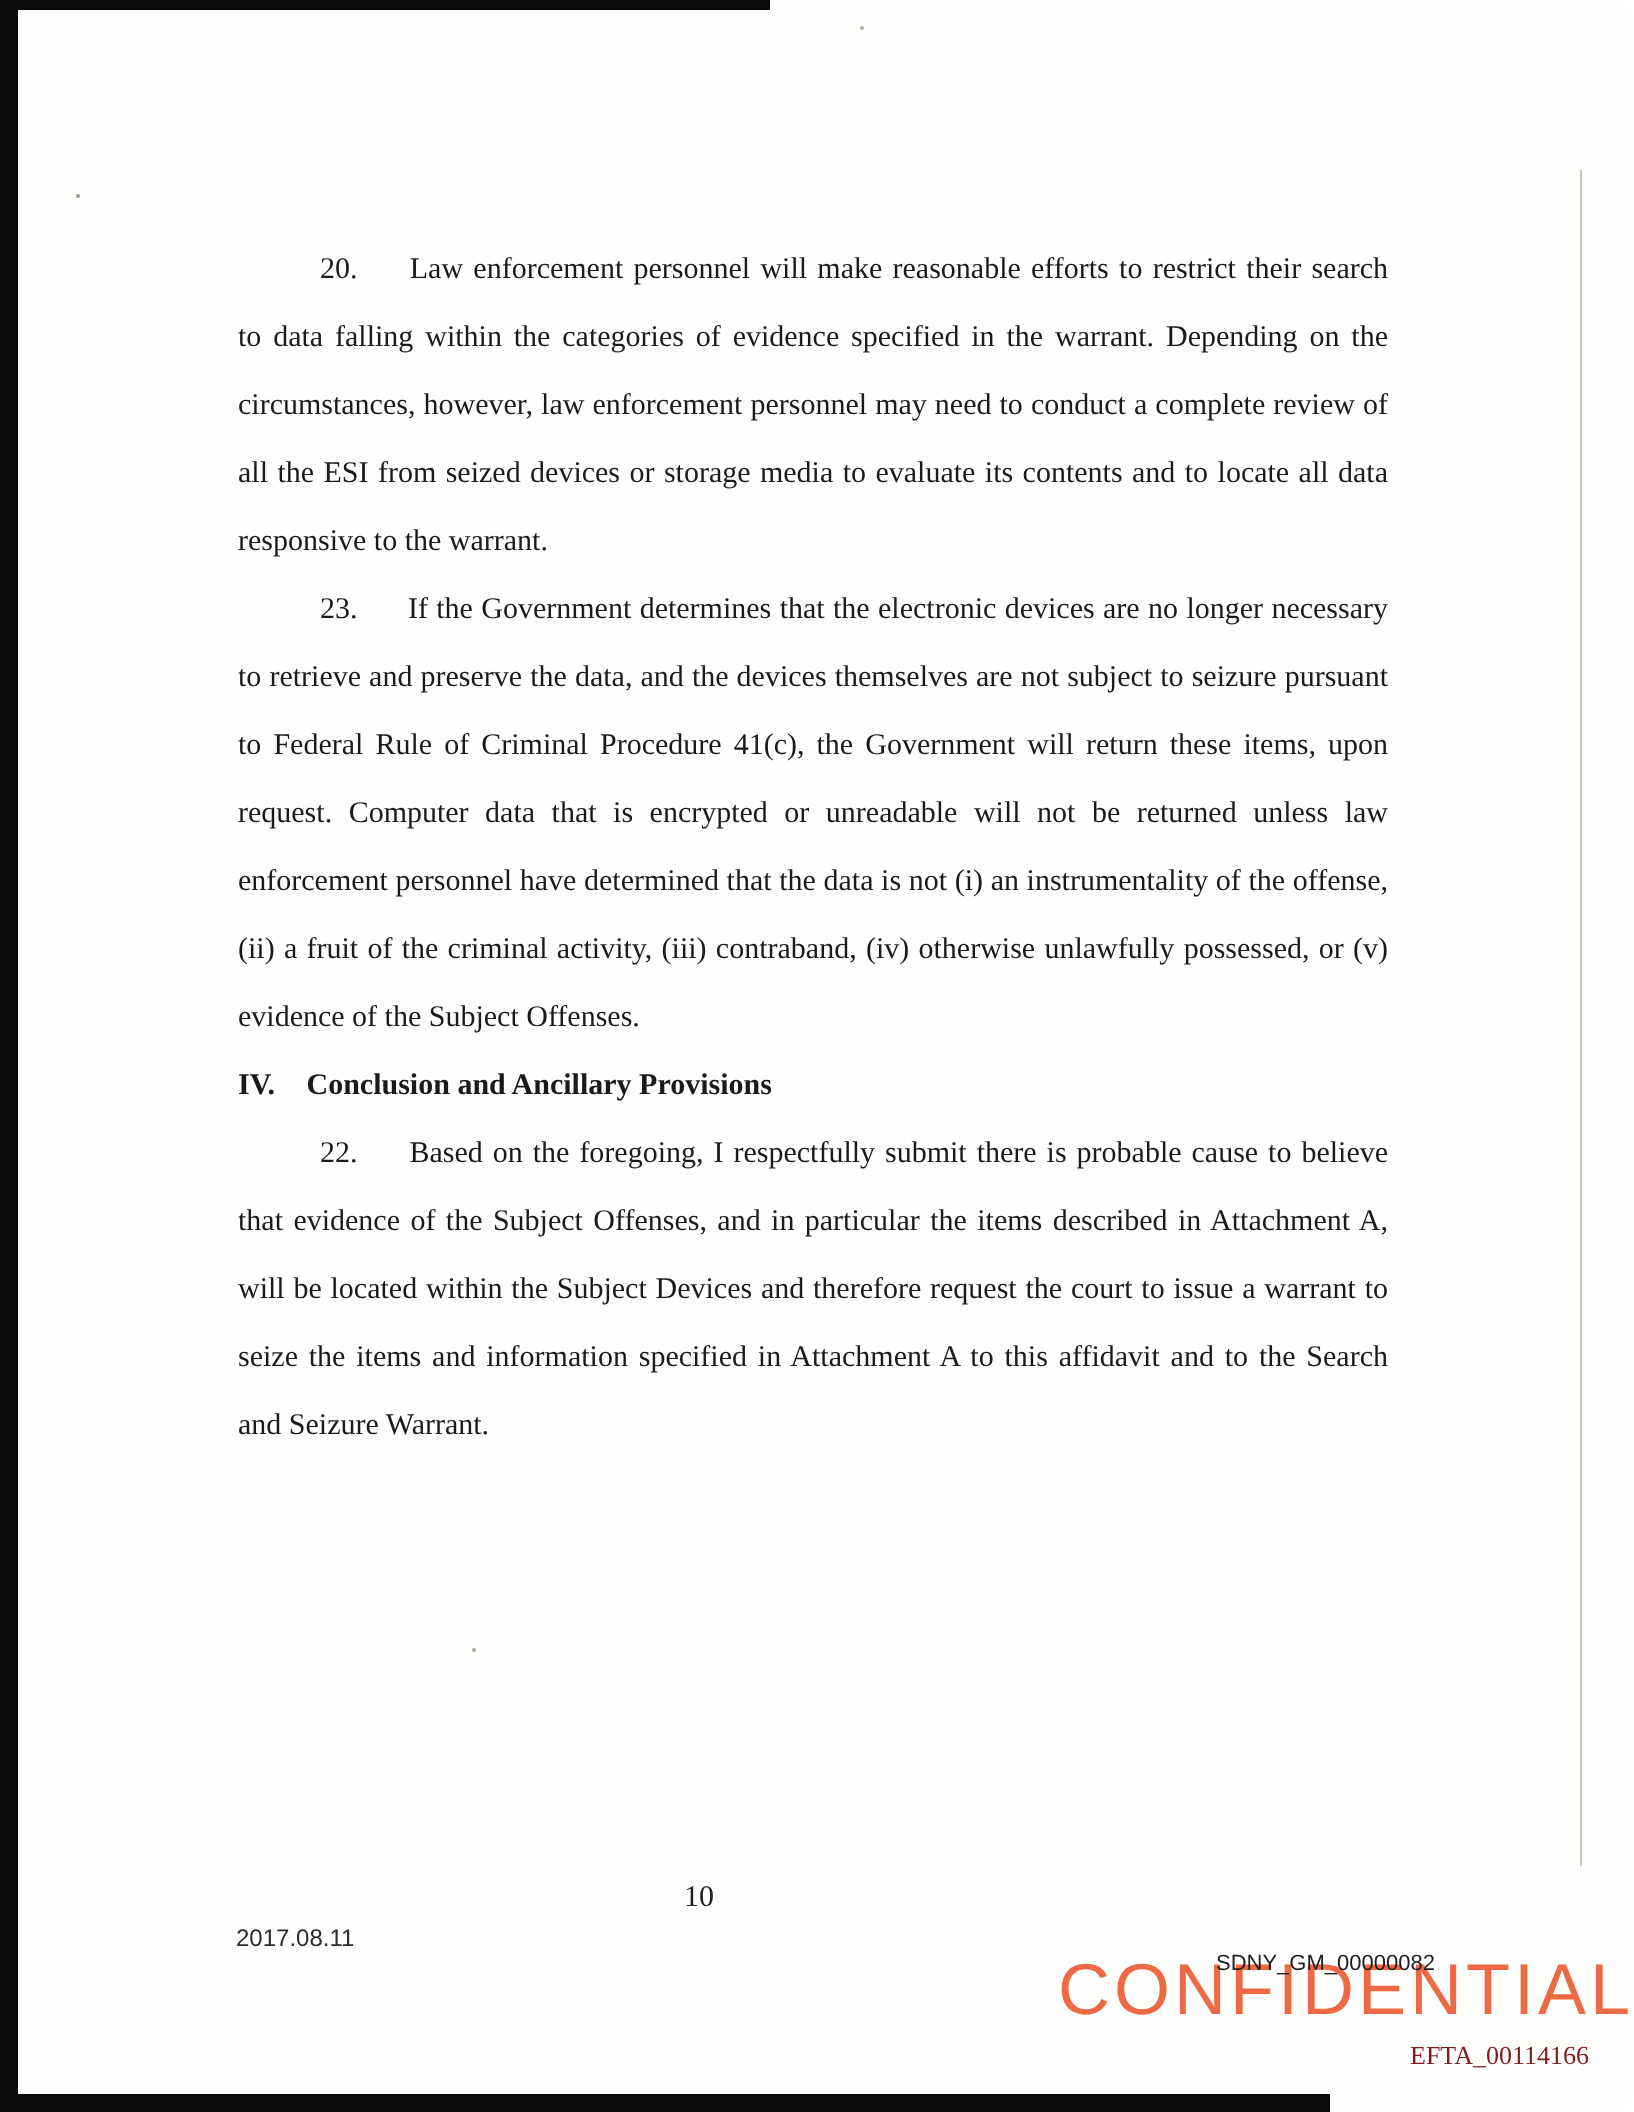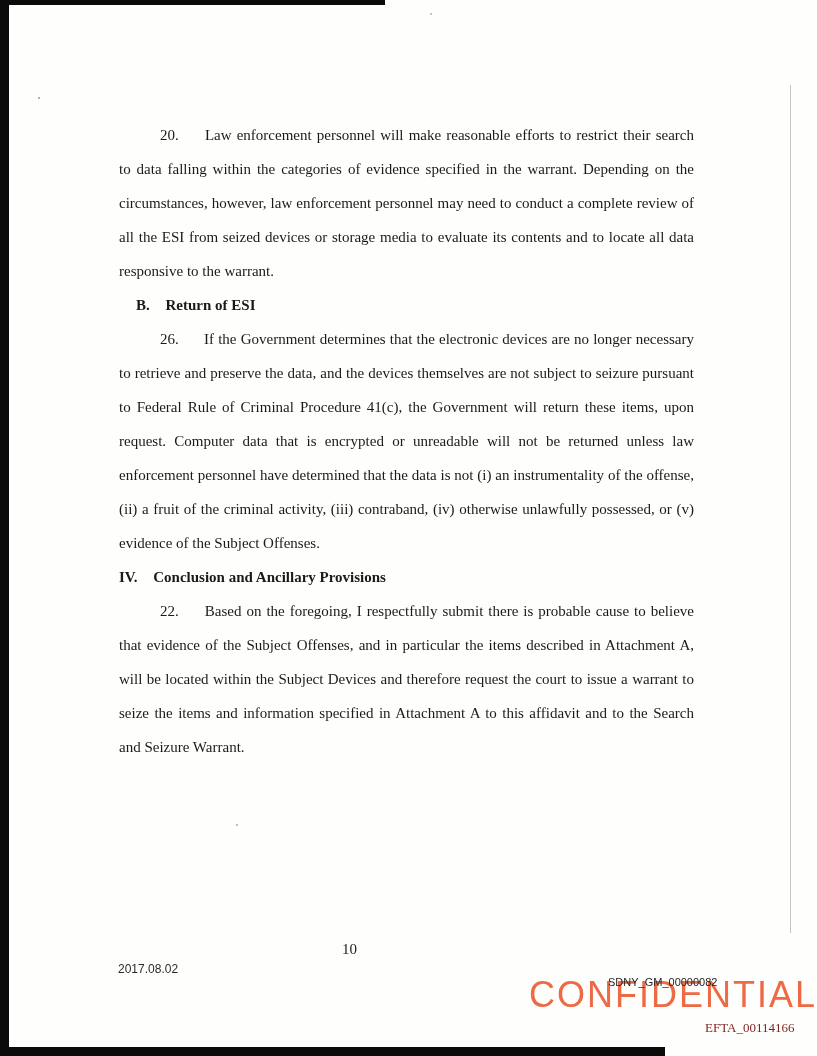--- a/index.html
+++ b/index.html
@@ -75,41 +75,37 @@
   <div class="fold-line"></div>
   <div class="speck" style="left:38px; top:97px;"></div>
 
   <div class="body-text">
 
     <p class="para">
       <span class="pnum">20.</span>
       <span>Law enforcement personnel will make reasonable efforts to restrict their search to data falling within the categories of evidence specified in the warrant.  Depending on the circumstances, however, law enforcement personnel may need to conduct a complete review of all the ESI from seized devices or storage media to evaluate its contents and to locate all data responsive to the warrant.</span>
     </p>
 
-    <p class="heading heading-b">
-      <span class="hnum">B.</span>
-      <span>Return of ESI</span>
-    </p>
 
     <p class="para">
-      <span class="pnum">26.</span>
+      <span class="pnum">23.</span>
       <span>If the Government determines that the electronic devices are no longer necessary to retrieve and preserve the data, and the devices themselves are not subject to seizure pursuant to Federal Rule of Criminal Procedure 41(c), the Government will return these items, upon request.  Computer data that is encrypted or unreadable will not be returned unless law enforcement personnel have determined that the data is not (i) an instrumentality of the offense, (ii) a fruit of the criminal activity, (iii) contraband, (iv) otherwise unlawfully possessed, or (v) evidence of the Subject Offenses.</span>
     </p>
 
     <p class="heading heading-iv">
       <span class="hnum">IV.</span>
       <span>Conclusion and Ancillary Provisions</span>
     </p>
 
     <p class="para">
       <span class="pnum">22.</span>
       <span>Based on the foregoing, I respectfully submit there is probable cause to believe that evidence of the Subject Offenses, and in particular the items described in Attachment A, will be located within the Subject Devices and therefore request the court to issue a warrant to seize the items and information specified in Attachment A to this affidavit and to the Search and Seizure Warrant.</span>
     </p>
 
   </div>
 
   <div class="page-number">10</div>
-  <div class="scan-date">2017.08.02</div>
+  <div class="scan-date">2017.08.11</div>
   <div class="confidential-stamp" style="color: rgb(237, 106, 69);">CONFIDENTIAL</div>
   <div class="bates-sdny">SDNY_GM_00000082</div>
   <div class="bates-efta">EFTA_00114166</div>
 
 </div>
 
 </body></html>

